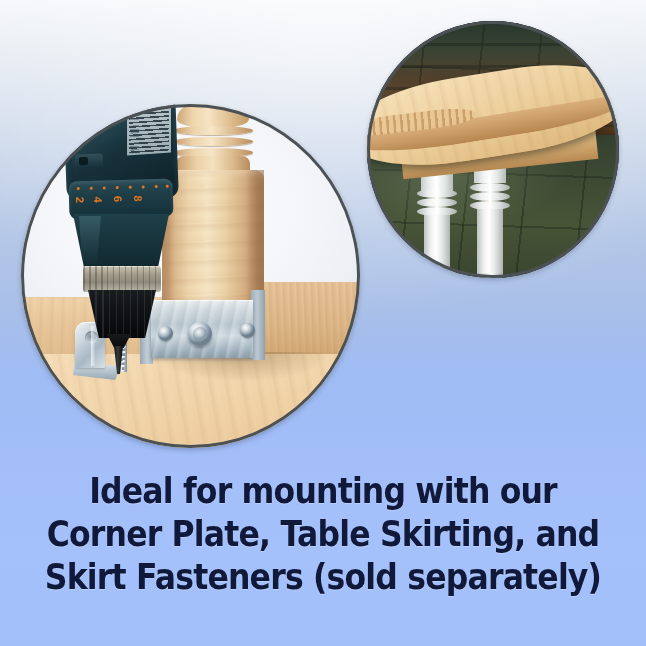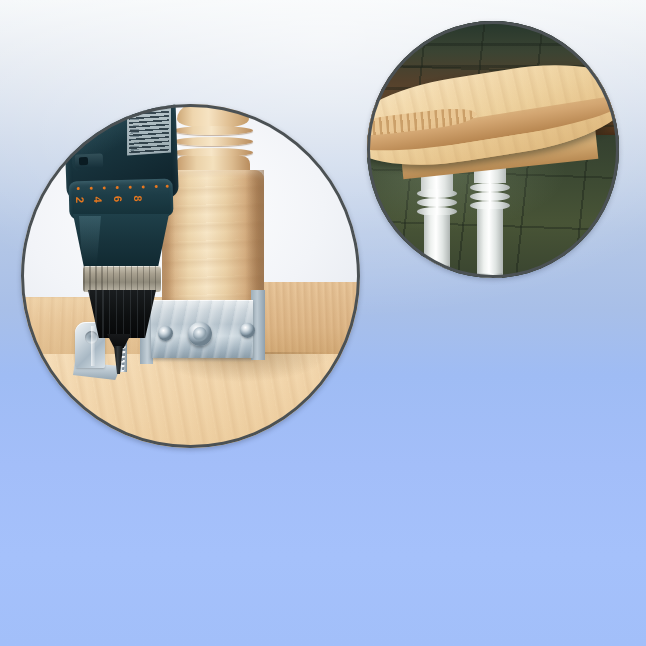--- a/index.html
+++ b/index.html
@@ -616,14 +616,19 @@
       </div>
 
       <div class="table-apron"></div>
       <div class="tabletop"></div>
       <div class="tabletop-edge"></div>
       <div class="tabletop-edge-bead"></div>
     </div>
   </div>
   <div id="ring-right" class="circle-ring"></div>
 
+  <div id="caption">
+    <span class="cap-line">Ideal for mounting with our</span>
+    <span class="cap-line">Corner Plate, Table Skirting, and</span>
+    <span class="cap-line">Skirt Fasteners (sold separately)</span>
+  </div>
 
 </div>
 
 </body></html>

